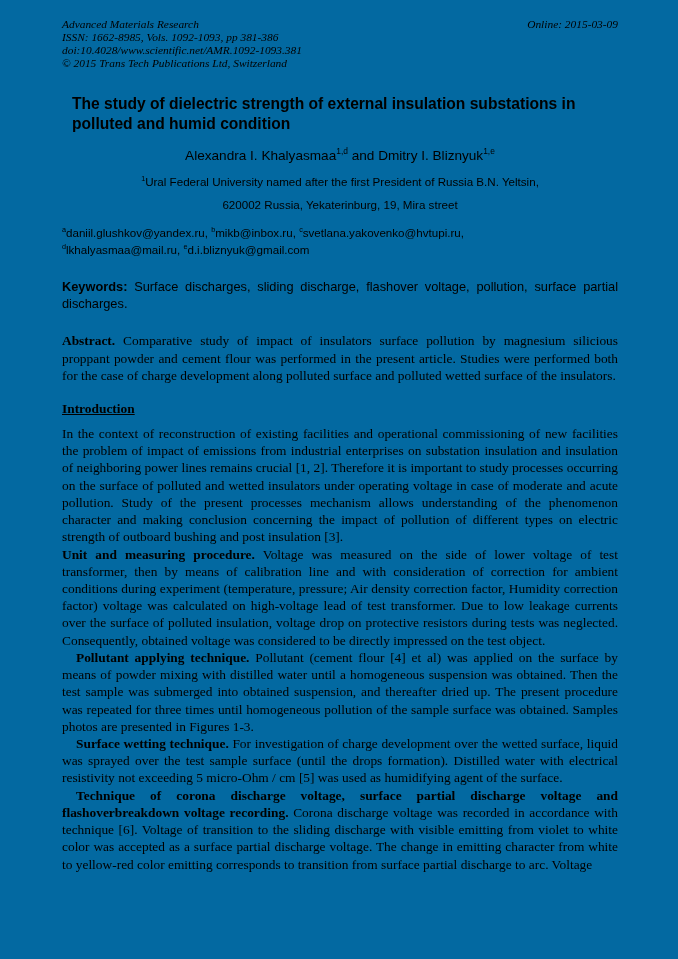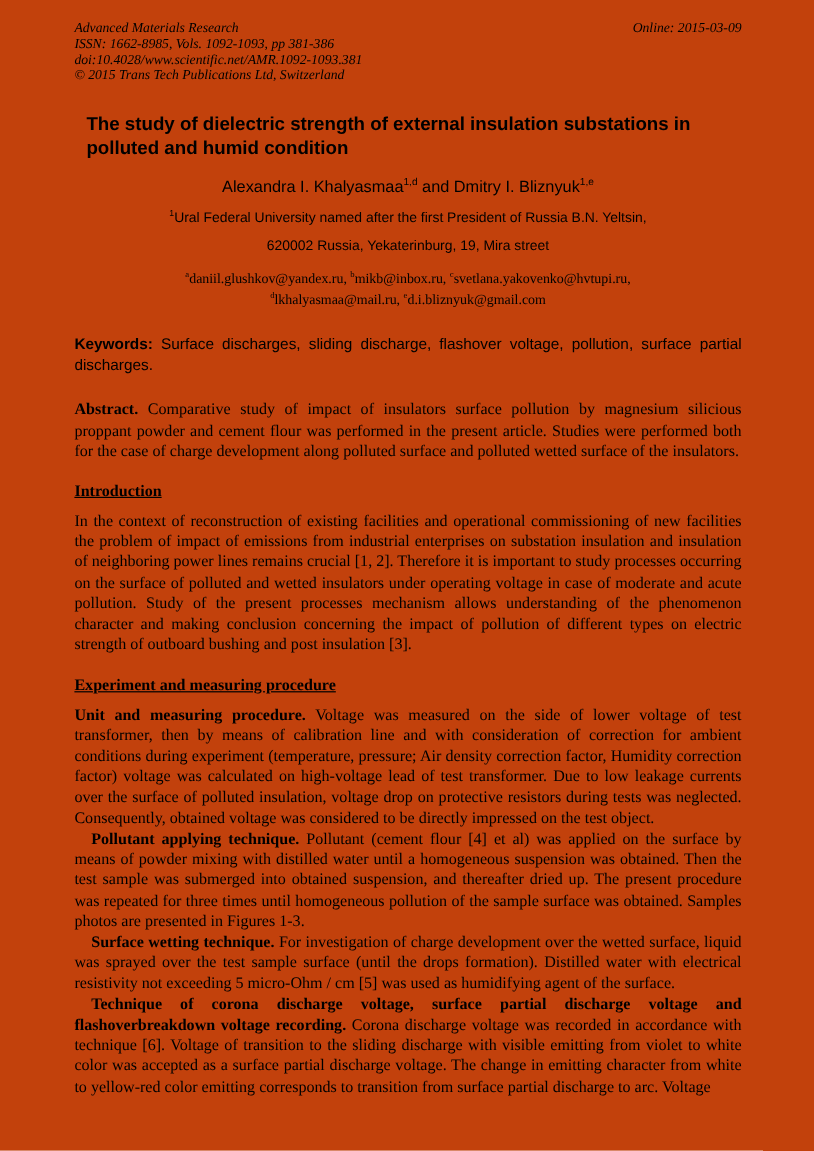--- a/index.html
+++ b/index.html
@@ -5,21 +5,21 @@
   html, body {
     margin: 0;
     padding: 0;
     background: #ffffff;
   }
   .page {
     width: 678px;
     height: 959px;
     box-sizing: border-box;
     padding: 18px 60px 0 62px;
-    background: #c2410c;
+    background: #0369a1;
     color: #000000;
     overflow: hidden;
     position: relative;
   }
   
   .pg-header {
     font-family: "Liberation Serif", serif;
     font-style: italic;
     font-size: 11.4px;
     line-height: 1.13;
@@ -52,23 +52,22 @@
   .affiliation {
     font-family: "Liberation Sans", sans-serif;
     font-size: 11.6px;
     text-align: center;
     margin-top: 10px;
   }
   .affil-line2 {
     margin-top: 10px;
   }
   .emails {
-    font-family: Liberation Serif, serif;
+    font-family: Liberation Sans, sans-serif;
     font-size: 11.6px;
-    text-align: center;
     margin-top: 13px;
     line-height: 1.5;
   }
   
   .keywords {
     font-family: "Liberation Sans", sans-serif;
     font-size: 12.8px;
     line-height: 1.35;
     text-align: justify;
     margin: 19px 0 0 0;
@@ -124,19 +123,18 @@
     <div><sup>d</sup><span>lkhalyasmaa@mail.ru, </span><sup>e</sup><span>d.i.bliznyuk@gmail.com</span></div>
   </div>
 
   <p class="keywords"><b>Keywords:</b><span> Surface discharges, sliding discharge, flashover voltage, pollution, surface partial discharges.</span></p>
 
   <p class="body-text abstract"><span class="lead">Abstract.</span><span> Comparative study of impact of insulators surface pollution by magnesium silicious proppant powder and cement flour was performed in the present article. Studies were performed both for the case of charge development along polluted surface and polluted wetted surface of the insulators.</span></p>
 
   <h2 class="section-heading">Introduction</h2>
   <p class="body-text"><span class="lead"></span><span>In the context of reconstruction of existing facilities and operational commissioning of new facilities the problem of impact of emissions from industrial enterprises on substation insulation and insulation of neighboring power lines remains crucial [1, 2]. Therefore it is important to study processes occurring on the surface of polluted and wetted insulators under operating voltage in case of moderate and acute pollution. Study of the present processes mechanism allows understanding of the phenomenon character and making conclusion concerning the impact of pollution of different types on electric strength of outboard bushing and post insulation [3].</span></p>
 
-  <h2 class="section-heading">Experiment and measuring procedure</h2>
   <p class="body-text"><span class="lead">Unit and measuring procedure.</span><span> Voltage was measured on the side of lower voltage of test transformer, then by means of calibration line and with consideration of correction for ambient conditions during experiment (temperature, pressure; Air density correction factor, Humidity correction factor) voltage was calculated on high-voltage lead of test transformer. Due to low leakage currents over the surface of polluted insulation, voltage drop on protective resistors during tests was neglected. Consequently, obtained voltage was considered to be directly impressed on the test object.</span></p>
   <p class="body-text indent"><span class="lead">Pollutant applying technique.</span><span> Pollutant (cement flour [4] et al) was applied on the surface by means of powder mixing with distilled water until a homogeneous suspension was obtained. Then the test sample was submerged into obtained suspension, and thereafter dried up. The present procedure was repeated for three times until homogeneous pollution of the sample surface was obtained. Samples photos are presented in Figures 1-3.</span></p>
   <p class="body-text indent"><span class="lead">Surface wetting technique.</span><span> For investigation of charge development over the wetted surface, liquid was sprayed over the test sample surface (until the drops formation). Distilled water with electrical resistivity not exceeding 5 micro-Ohm / cm [5] was used as humidifying agent of the surface.</span></p>
   <p class="body-text indent"><span class="lead">Technique of corona discharge voltage, surface partial discharge voltage and flashoverbreakdown voltage recording.</span><span> Corona discharge voltage was recorded in accordance with technique [6]. Voltage of transition to the sliding discharge with visible emitting from violet to white color was accepted as a surface partial discharge voltage. The change in emitting character from white to yellow-red color emitting corresponds to transition from surface partial discharge to arc. Voltage</span></p>
 
 </div>
 
 </body></html>

